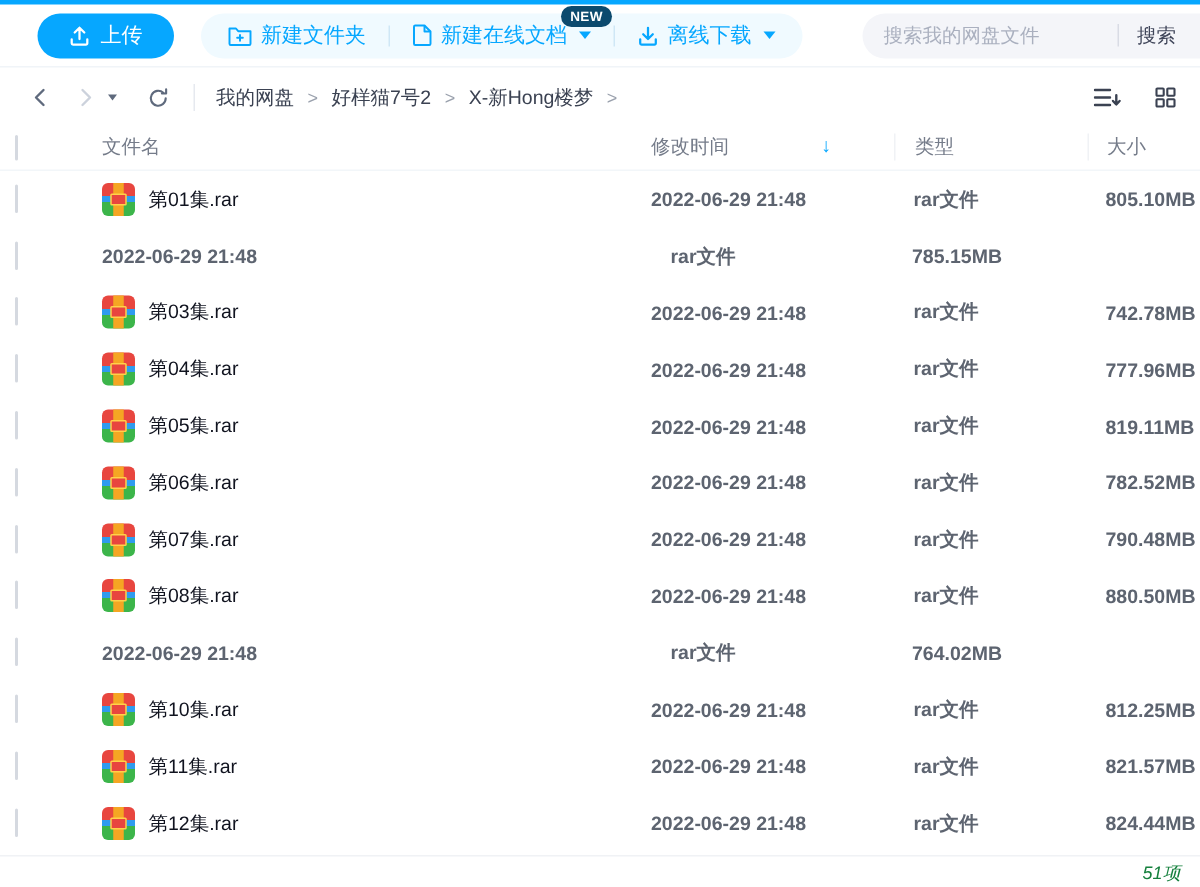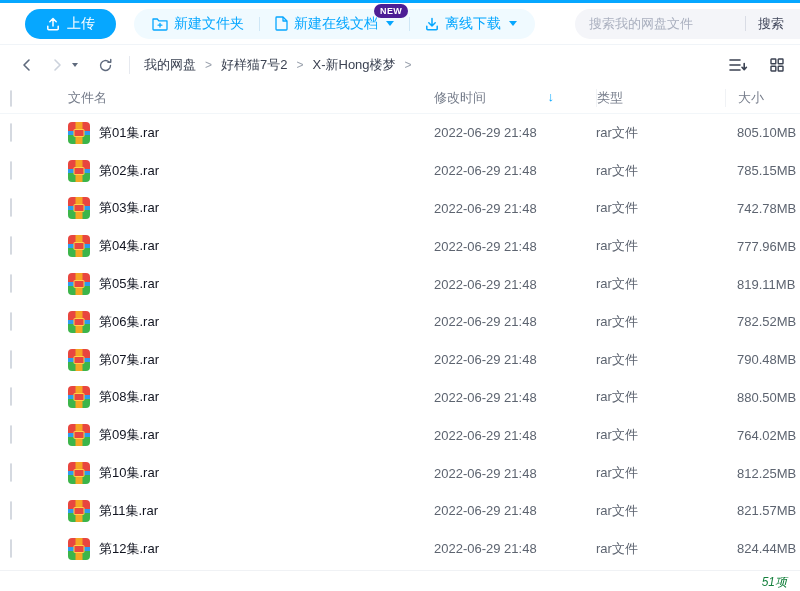--- a/index.html
+++ b/index.html
@@ -13,21 +13,21 @@
     border-bottom:1px solid #f0f4f8; position:relative; }
   .btn-upload { display:flex; align-items:center; gap:7px; background:#06a7ff; color:#fff;
     border:none; height:30px; padding:0 21px; border-radius:16px; font-size:14px; cursor:pointer; }
   .btn-group { display:flex; align-items:center; margin-left:18px; background:#f0faff;
     border-radius:16px; height:30px; padding:0 16px; }
   .tool-btn { display:flex; align-items:center; gap:6px; background:none; border:none;
     color:#06a7ff; font-size:14px; cursor:pointer; position:relative; padding:0 2px; }
   .group-sep { width:1px; height:14px; background:#cfe7f6; margin:0 13px; }
   .caret { display:inline-block; width:0; height:0; border-left:4px solid transparent;
     border-right:4px solid transparent; border-top:5px solid #06a7ff; margin-left:2px; }
-  .badge-new { position:absolute; top:-11px; right:-12px; background:#4c1d95; color:#fff;
+  .badge-new { position:absolute; top:-11px; right:-12px; background:#0c4a6e; color:#fff;
     font-size:9px; font-weight:bold; padding:2px 6px; border-radius:8px; letter-spacing:.3px;margin-left:13px; }
   .search-wrap { margin-left:auto; margin-right:-45px; display:flex; align-items:center;
     background:#f4f5f9; border-radius:16px; height:30px; padding:0 14px; width:270px; }
   .search-wrap input { border:none; outline:none; background:transparent; font-size:13px;
     color:#6d28d9; width:150px; font-family:inherit; }
   .search-wrap input::placeholder { color:#aab0bf; }
   .search-sep { width:1px; height:15px; background:#d9dce5; margin:0 12px 0 6px; }
   .search-btn { background:none; border:none; font-size:13px; color:#40465a; cursor:pointer; }
 
   
@@ -41,36 +41,36 @@
   .breadcrumb { display:flex; align-items:center; font-size:13px; color:#3b4252; }
   .crumb { cursor:pointer; }
   .crumb-sep { color:#9aa1ad; margin:0 9px; font-size:12px; }
   .view-icons { margin-left:auto; display:flex; align-items:center; gap:18px; margin-right:2px; }
 
   
   .grid-cols { display:grid; grid-template-columns:36px 334px 130px 97px 89px 1fr; align-items:center;gap:32px; }
   .thead { height:26px; font-size:13px; color:#757c8a; }
   .thead .cell-type, .thead .cell-size, .thead .cell-extra { border-left:1px solid #f0f2f5; height:18px; display:flex; align-items:center; }
   .thead-wrap { border-bottom:1px solid #f2f6f9; padding-bottom:2px; }
-  .cell-type { }
+  .cell-type { padding-left:13px; }
   .cell-size { padding-left:12px; }
   .cell-mod { display:flex; align-items:flex-start; justify-content:space-between; padding-right:10px; }
   .sort-arrow { color:#06a7ff; font-size:13px; font-weight:bold; }
   .checkbox { width:15px; height:15px; border:1px solid #d5d9e0; border-radius:3px;
     background:#fff; margin-left:10px; cursor:pointer; }
   .file-row { height:37.8px; cursor:default; }
   .name-cell { display:flex; align-items:center; gap:9px; padding-left:0;text-align:center; }
   .rar-icon { width:22px; height:22px; border-radius:4px; position:relative; flex:0 0 auto;
     background:linear-gradient(to bottom,#e8463f 0 40%,#2f9bef 40% 59%,#3cb54a 59% 100%); }
   .rar-icon::before { content:""; position:absolute; left:50%; top:0; bottom:0; width:7px;
     transform:translateX(-50%); background:#f5a623; }
   .rar-icon::after { content:""; position:absolute; left:50%; top:50%; width:9px; height:6px;
     transform:translate(-50%,-50%); background:#e8463f; border:1.5px solid #ffd24a; border-radius:1px; }
   .fname { font-size:13px; color:#10131f; cursor:pointer; }
-  .meta { font-size:13px; color:#5d6470; }
+  .meta { font-size:13px; color:#5d6470;font-weight:bold; }
   .footer { border-top:1px solid #f0f2f5; margin-top:2px; height:24px; display:flex;
     align-items:center; justify-content:flex-end; padding-right:13px; }
   .footer span { font-size:12px; color:#15803d;font-style:italic; }
   svg { display:block; }
 </style>
 </head>
 <body>
 
 <div class="page">
   <div class="topline"></div>
@@ -199,24 +199,20 @@
         <span class="fname">第01集.rar</span>
       </div>
       <div class="meta">2022-06-29 21:48</div>
       <div class="meta cell-type">rar文件</div>
       <div class="meta cell-size">805.10MB</div>
       <div></div>
     </div>
 
     <div class="grid-cols file-row">
       <div><span class="checkbox"></span></div>
-      <div class="name-cell">
-        <span class="rar-icon"></span>
-        <span class="fname">第02集.rar</span>
-      </div>
       <div class="meta">2022-06-29 21:48</div>
       <div class="meta cell-type">rar文件</div>
       <div class="meta cell-size">785.15MB</div>
       <div></div>
     </div>
 
     <div class="grid-cols file-row">
       <div><span class="checkbox"></span></div>
       <div class="name-cell">
         <span class="rar-icon"></span>
@@ -283,24 +279,20 @@
         <span class="fname">第08集.rar</span>
       </div>
       <div class="meta">2022-06-29 21:48</div>
       <div class="meta cell-type">rar文件</div>
       <div class="meta cell-size">880.50MB</div>
       <div></div>
     </div>
 
     <div class="grid-cols file-row">
       <div><span class="checkbox"></span></div>
-      <div class="name-cell">
-        <span class="rar-icon"></span>
-        <span class="fname">第09集.rar</span>
-      </div>
       <div class="meta">2022-06-29 21:48</div>
       <div class="meta cell-type">rar文件</div>
       <div class="meta cell-size">764.02MB</div>
       <div></div>
     </div>
 
     <div class="grid-cols file-row">
       <div><span class="checkbox"></span></div>
       <div class="name-cell">
         <span class="rar-icon"></span>

